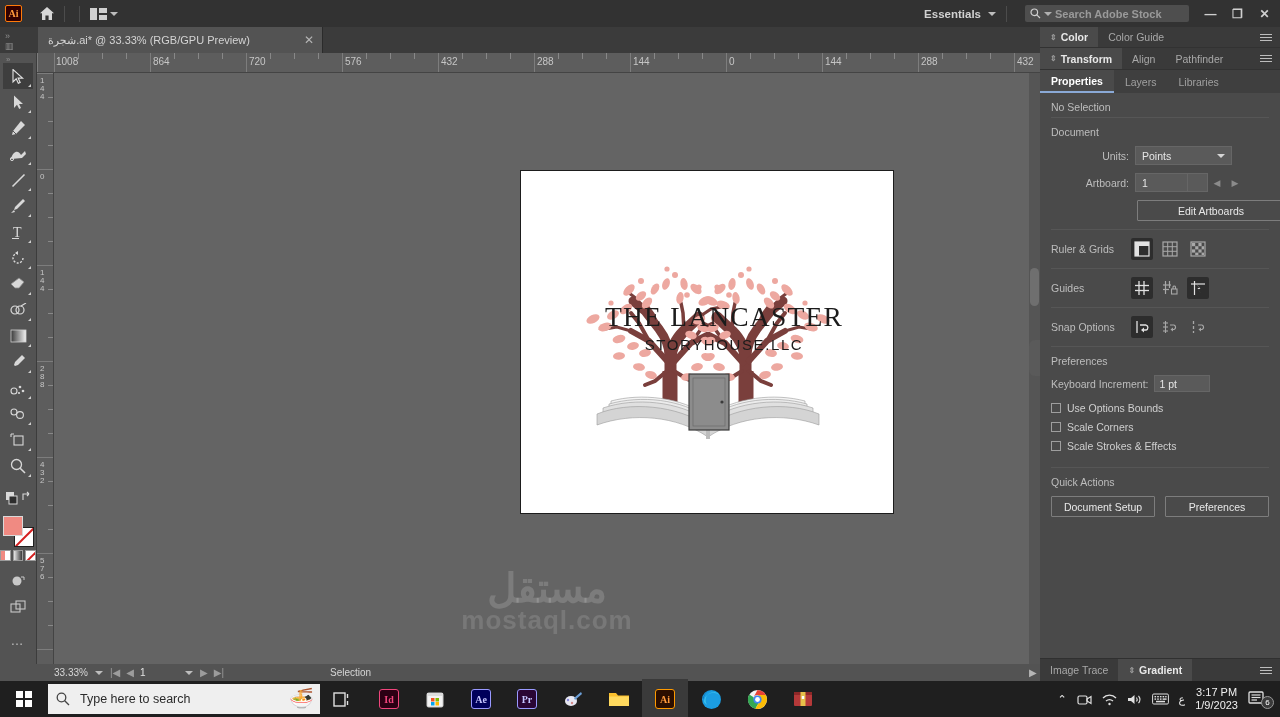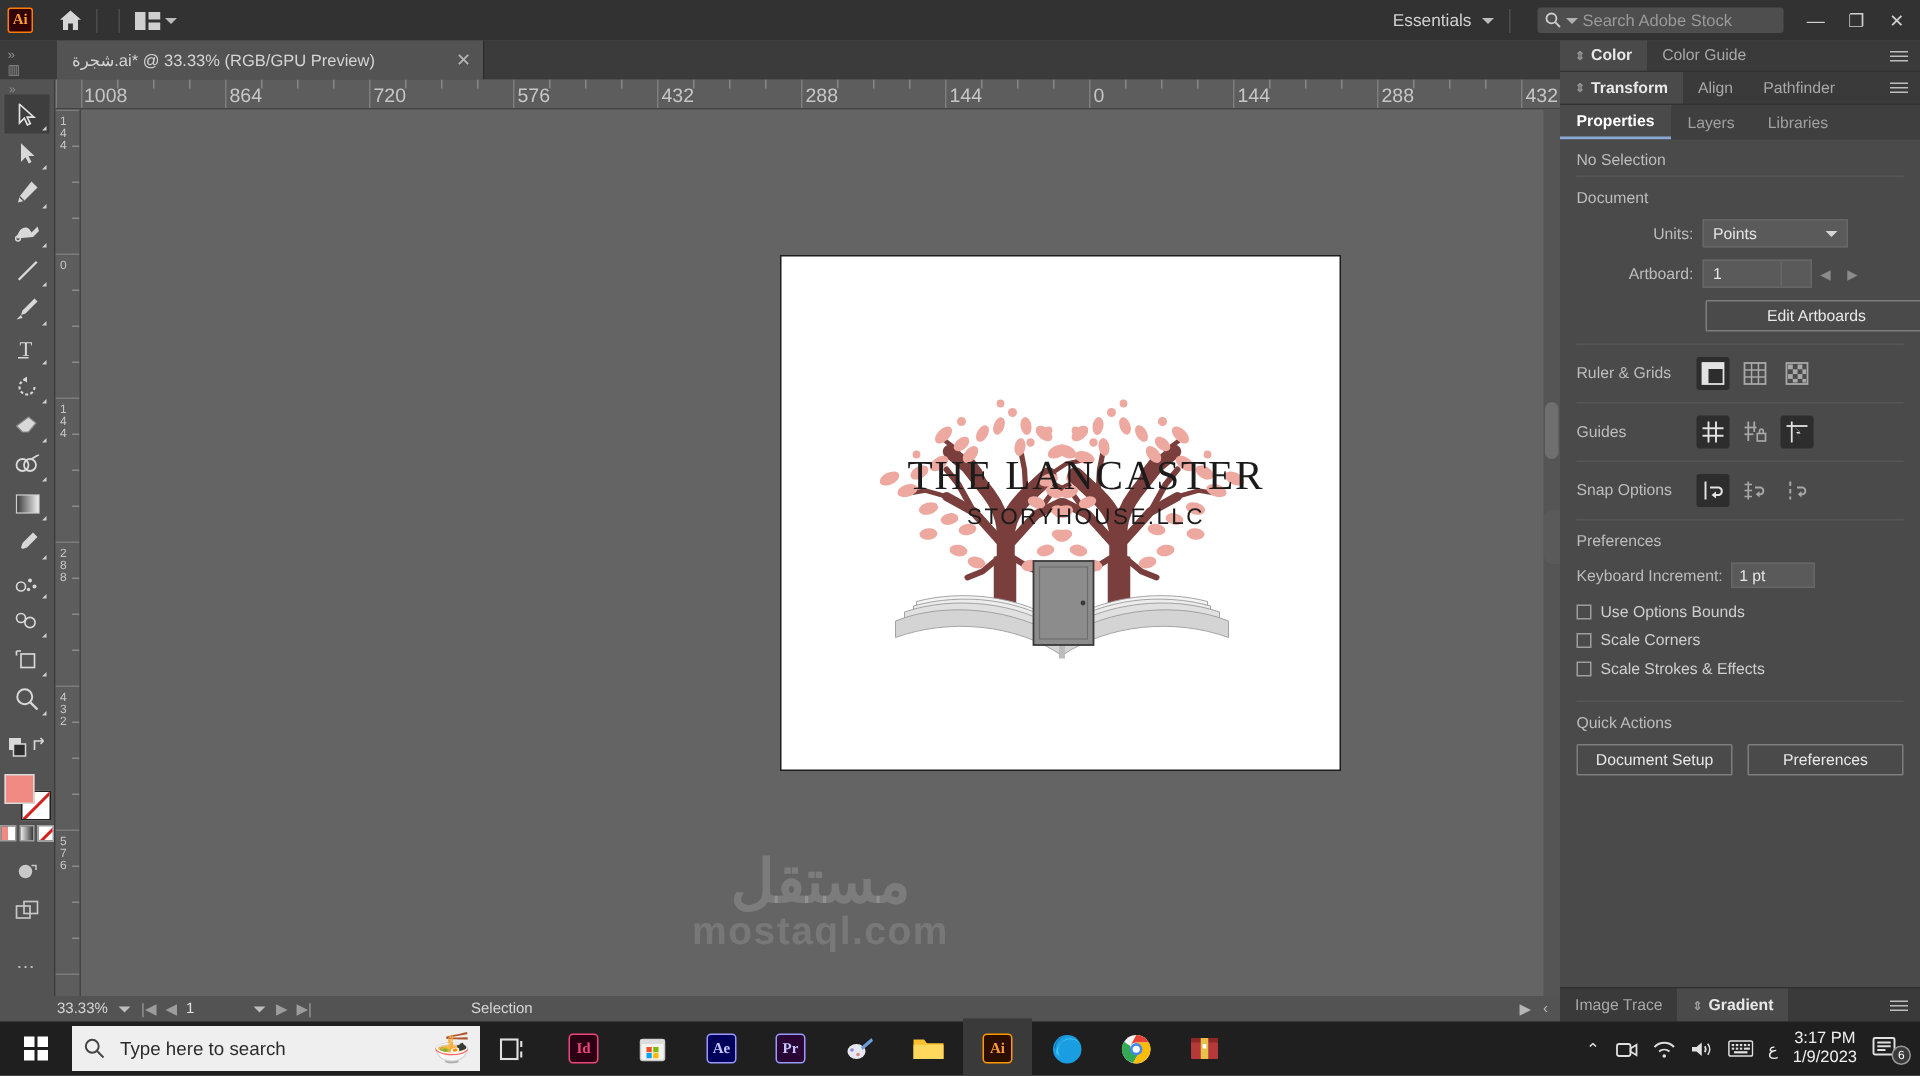--- a/index.html
+++ b/index.html
@@ -25,21 +25,21 @@
     color:#ff9a3c; font-size:10px; font-weight:bold;
     display:flex; align-items:center; justify-content:center;
     font-family:"Liberation Serif", serif;
   }
   .home-icon { margin-left:14px; width:22px; display:flex; justify-content:center; }
   .menubar .sep { width:1px; height:16px; background:#4c4c4c; margin:0 6px; }
   .menu-items { display:flex; align-items:center; margin-left:6px; }
   .menu-items > div {
     padding:5px 10px; font-size:11.5px; color:#cfcfcf; cursor:default;
   }
-  .ws-area { margin-left:auto; display:flex; align-items:center; }
+  .ws-area { margin-left:auto; display:flex; align-items:center;font-weight:bold; }
   .arrange-icon { display:flex; align-items:center; gap:3px; padding:0 4px; }
   .chev { width:0;height:0;border-left:4px solid transparent;border-right:4px solid transparent;border-top:4px solid #bdbdbd; }
   .ws-label { font-size:11.5px; color:#d2d2d2; padding-left:10px; }
   .stock-search {
     width:164px; height:17px; background:#4e4e4e; border-radius:2px;
     display:flex; align-items:center; padding:0 5px; margin-left:12px;
     color:#9a9a9a; font-size:11px; gap:3px;
   }
   .wbtns { display:flex; align-items:center; margin-left:8px; margin-right:2px; }
   .wbtn { width:27px; height:26px; display:flex; align-items:center; justify-content:center; color:#cfcfcf; font-size:12px; }
@@ -84,21 +84,21 @@
   .sw-row { display:flex; justify-content:center; gap:2px; margin-top:2px; }
   .sw-mini { width:11px; height:11px; border:1px solid #9b9b9b; }
 
   
   .hruler {
     position:absolute; left:37px; top:53px; width:1003px; height:20px;
     background:#5d5d5d; border-bottom:1px solid #444; overflow:hidden;
   }
   .hruler .tick { position:absolute; top:0; width:1px; height:6px; background:#888; }
   .hruler .majortick { position:absolute; top:0; width:1px; height:19px; background:#7d7d7d; }
-  .hruler .lbl { position:absolute; top:3px; font-size:13px; color:#c6c6c6; }
+  .hruler .lbl { position:absolute; top:3px; font-size:10px; color:#c6c6c6; }
   .corner-box { position:absolute; left:37px; top:53px; width:17px; height:20px; background:#5d5d5d; border-right:1px solid #4a4a4a; }
   .corner-box:after { content:""; position:absolute; left:4px; top:4px; width:8px; height:9px; border-left:1px solid #a2a2a2; border-bottom:1px solid #a2a2a2; }
 
   .vruler {
     position:absolute; left:37px; top:73px; width:17px; height:591px;
     background:#5d5d5d; border-right:1px solid #444; overflow:hidden;
   }
   .vruler .vtick { position:absolute; right:0; height:1px; width:5px; background:#888; }
   .vruler .vmajor { position:absolute; right:0; height:1px; width:16px; background:#7d7d7d; }
   .vruler .vlbl {
@@ -133,21 +133,21 @@
     font-family:"Liberation Sans", sans-serif; font-size:15px; color:#1b1b1b;
     letter-spacing:1.6px; margin-top:5px;
   }
 
   
   .vscroll { position:absolute; right:0; top:0; width:11px; height:591px; background:#555; }
   .vscroll .thumb { position:absolute; top:195px; left:1px; width:9px; height:38px; background:#6f6f6f; border-radius:5px; }
 
   
   .statusbar {
-    position:absolute; left:0; top:664px; width:1040px; height:17px;
+    position:absolute; left:16px; top:664px; width:1040px; height:17px;
     background:#535353; display:flex; align-items:center; font-size:10px; color:#d6d6d6;
   }
   .st-zoom { width:38px; margin-left:38px; }
   .st-dd { width:14px; display:flex; align-items:center; justify-content:center; }
   .st-nav { display:flex; align-items:center; gap:6px; margin-left:4px; color:#9c9c9c; }
   .st-page { width:42px; margin-left:6px; color:#e2e2e2; }
   .st-tool { position:absolute; left:314px; }
   .st-right { position:absolute; right:8px; display:flex; gap:8px; color:#b5b5b5; }
 
   

